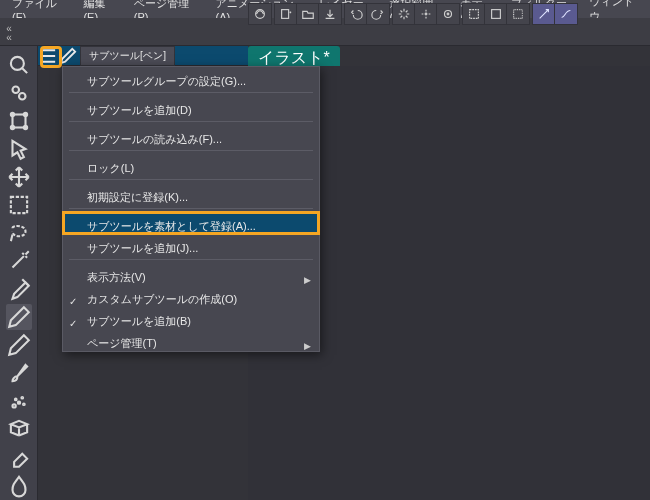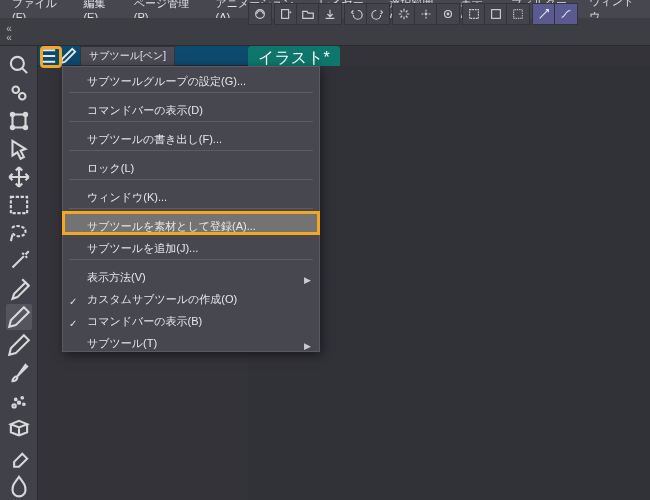--- a/index.html
+++ b/index.html
@@ -40,21 +40,21 @@
 
 .ctxmenu { position: absolute; left: 62px; top: 66px; width: 258px; background: #474750; border: 1px solid #5a5a64; box-shadow: 2px 3px 10px rgba(0,0,0,0.5); }
 .ctxmenu .row { display: flex; align-items: flex-end; height: 22px; padding: 0 10px 0 24px; font-size: 11px; color: #e8e8e8; position: relative; }
 .ctxmenu .row .arrow { position: absolute; right: 8px; font-size: 9px; color: #ccc; }
 .ctxmenu .row .check { position: absolute; left: 6px; font-size: 10px; color: #e0e0e0; }
 .ctxmenu .sep { height: 1px; background: #5c5c66; margin: 3px 6px; }
 
 
 .hl-orange { position: absolute; border: 3px solid #f5a623; border-radius: 4px; pointer-events: none; }
 .hl-menu { left: 40px; top: 46px; width: 22px; height: 22px; }
-.ctxmenu .row.highlighted { background: #737373; outline: 3px solid #f5a623; outline-offset: -2px; }
+.ctxmenu .row.highlighted { background: #0c4a6e; outline: 3px solid #f5a623; outline-offset: -2px; }
 
 svg { fill: none; stroke: currentColor; stroke-width: 1.3; }
 </style>
 </head>
 <body>
 
 <div class="menubar">
   <div class="item">ファイル(F)</div>
   <div class="item">編集(E)</div>
   <div class="item">ページ管理(P)</div>
@@ -279,51 +279,51 @@
 <div class="hl-orange hl-menu"></div>
 
 <div class="canvas"></div>
 
 <div class="ctxmenu">
   <div class="row">
       <span>サブツールグループの設定(G)...</span>
     </div>
   <div class="sep"></div>
   <div class="row">
-      <span>コマンドバーの表示(D)</span>
-    </div>
-  <div class="sep"></div>
-  <div class="row">
-      <span>サブツールの書き出し(F)...</span>
+      <span>サブツールを追加(D)</span>
+    </div>
+  <div class="sep"></div>
+  <div class="row">
+      <span>サブツールの読み込み(F)...</span>
     </div>
   <div class="sep"></div>
   <div class="row">
       <span>ロック(L)</span>
     </div>
   <div class="sep"></div>
   <div class="row">
-      <span>ウィンドウ(K)...</span>
+      <span>初期設定に登録(K)...</span>
     </div>
   <div class="sep"></div>
   <div class="row highlighted">
       <span>サブツールを素材として登録(A)...</span>
     </div>
   <div class="row">
       <span>サブツールを追加(J)...</span>
     </div>
   <div class="sep"></div>
   <div class="row">
       <span>表示方法(V)</span>
       <span class="arrow">▶</span>
     </div>
   <div class="row">
       <span class="check">✓</span>
       <span>カスタムサブツールの作成(O)</span>
     </div>
   <div class="row">
       <span class="check">✓</span>
-      <span>コマンドバーの表示(B)</span>
-    </div>
-  <div class="row">
-      <span>サブツール(T)</span>
+      <span>サブツールを追加(B)</span>
+    </div>
+  <div class="row">
+      <span>ページ管理(T)</span>
       <span class="arrow">▶</span>
     </div>
 </div>
 
 </body></html>

